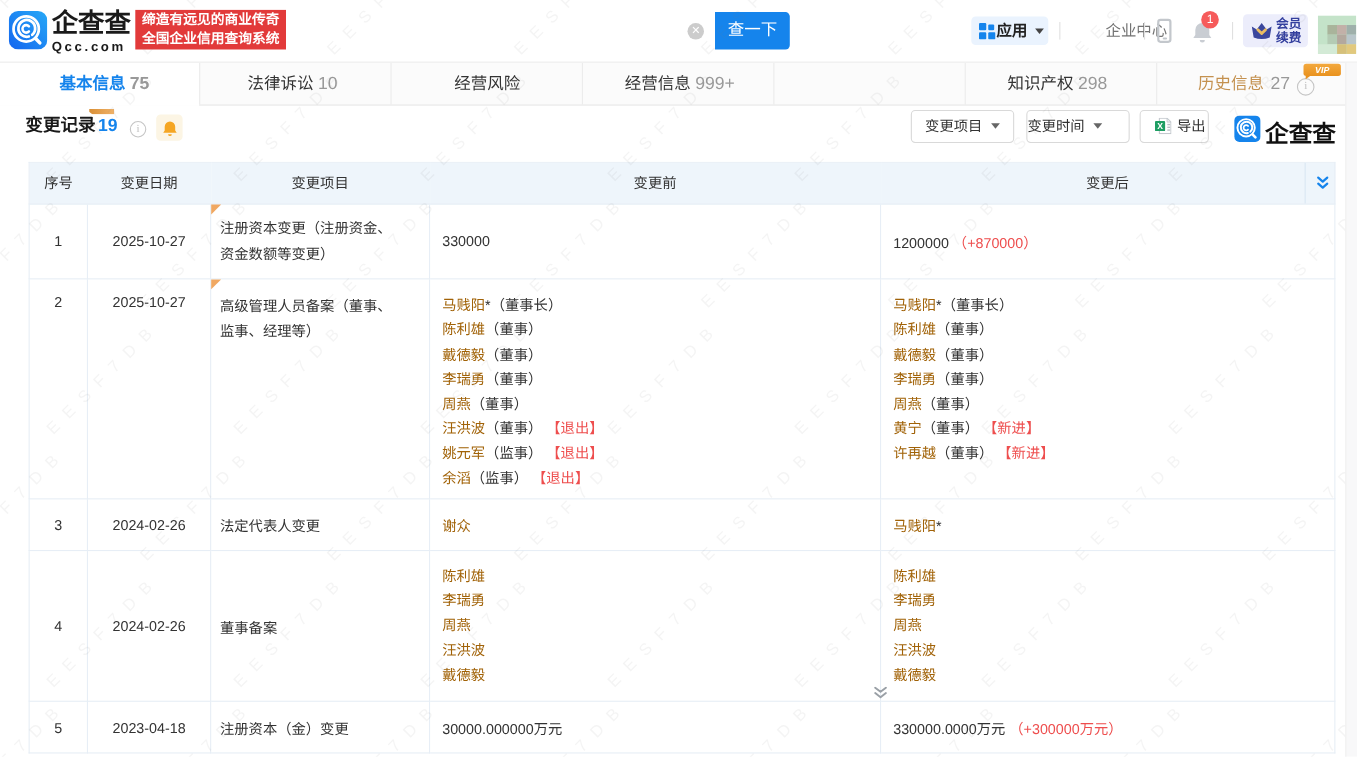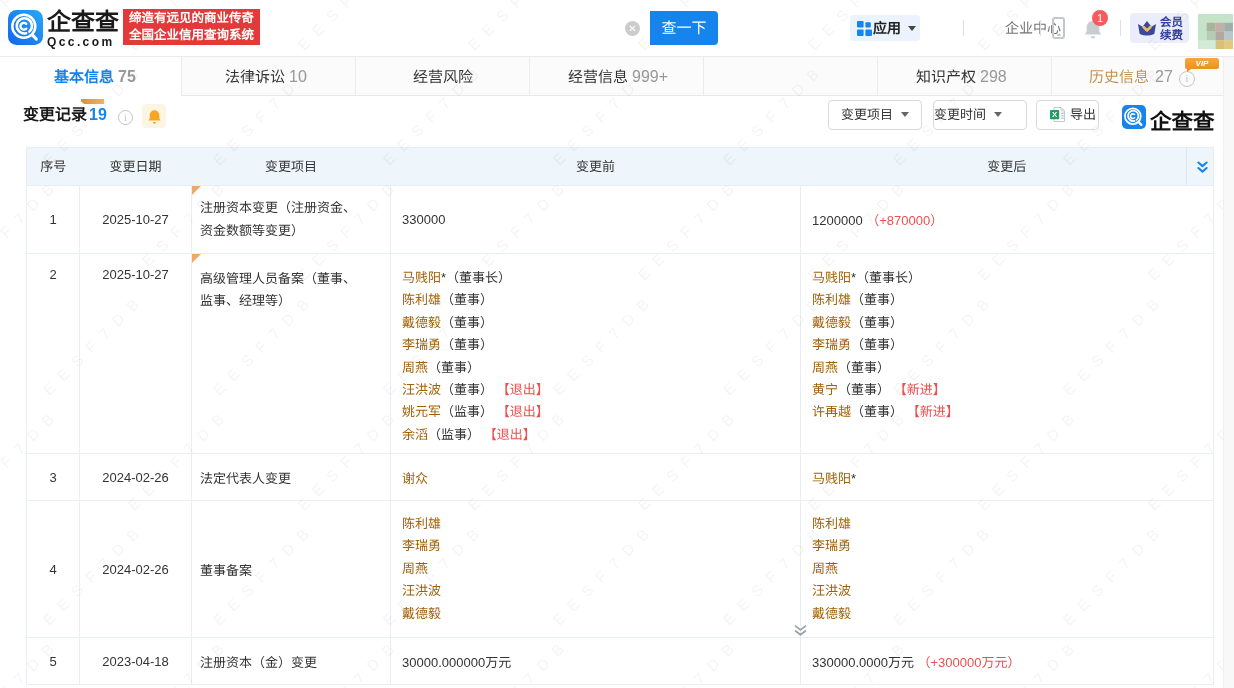--- a/index.html
+++ b/index.html
@@ -19,21 +19,21 @@
   .logotxt .t2 { font-size:12px; font-weight:bold; color:#1a1a1a; letter-spacing:2.4px; line-height:12px; margin-top:1px;}
   .redbadge { position:absolute; left:123px; top:9px; width:137px; height:36px; background:#e23a3a;
     color:#fff; font-weight:bold; font-size:12.5px; text-align:center; line-height:17px; padding-top:1px; }
   .sinput { position:absolute; left:277px; top:11px; width:373px; height:34px;
     border:1px solid #e4e4e4; border-right:none; border-radius:4px 0 0 4px;
     font-size:14.5px; color:#222; line-height:32px; padding-left:12px; background:#fff;}
   .sclear { position:absolute; left:625px; top:21px; width:15px; height:15px; border-radius:50%;
     background:#ccc; color:#fff; font-size:10px; line-height:15px; text-align:center; }
   .sbtn { position:absolute; left:650px; top:11px; width:68px; height:34px; background:#1584ec;
     border-radius:0 4px 4px 0; color:#fff; font-size:15px; text-align:center; line-height:34px; }
-  .appchip { position:absolute; left:850px; top:15px; width:70px; height:26px; background:#eaf3fe;
+  .appchip { position:absolute; left:883px; top:15px; width:70px; height:26px; background:#eaf3fe;
     border-radius:4px; }
   .appchip svg { position:absolute; left:7px; top:5.5px; }
   .appchip .t { position:absolute; left:23px; top:0; font-size:14px; font-weight:bold; color:#222; line-height:26px;}
   .appchip .c { position:absolute; right:4px; top:11px; width:0; height:0;
     border-left:4px solid transparent; border-right:4px solid transparent; border-top:5px solid #444; }
   .hsep { position:absolute; top:20px; width:1px; height:16px; background:#e0e0e0; }
   .qzx { position:absolute; left:973px; top:0; font-size:14px; color:#737373; line-height:57px;margin-left:32px; }
   .phone { position:absolute; left:1052px; top:17px; width:13px; height:22px;
     border:2px solid #c3c7cc; border-radius:3px; }
   .phone:after { content:""; position:absolute; left:2.5px; bottom:1px; width:4px; height:2px; background:#c3c7cc; border-radius:1px;}

